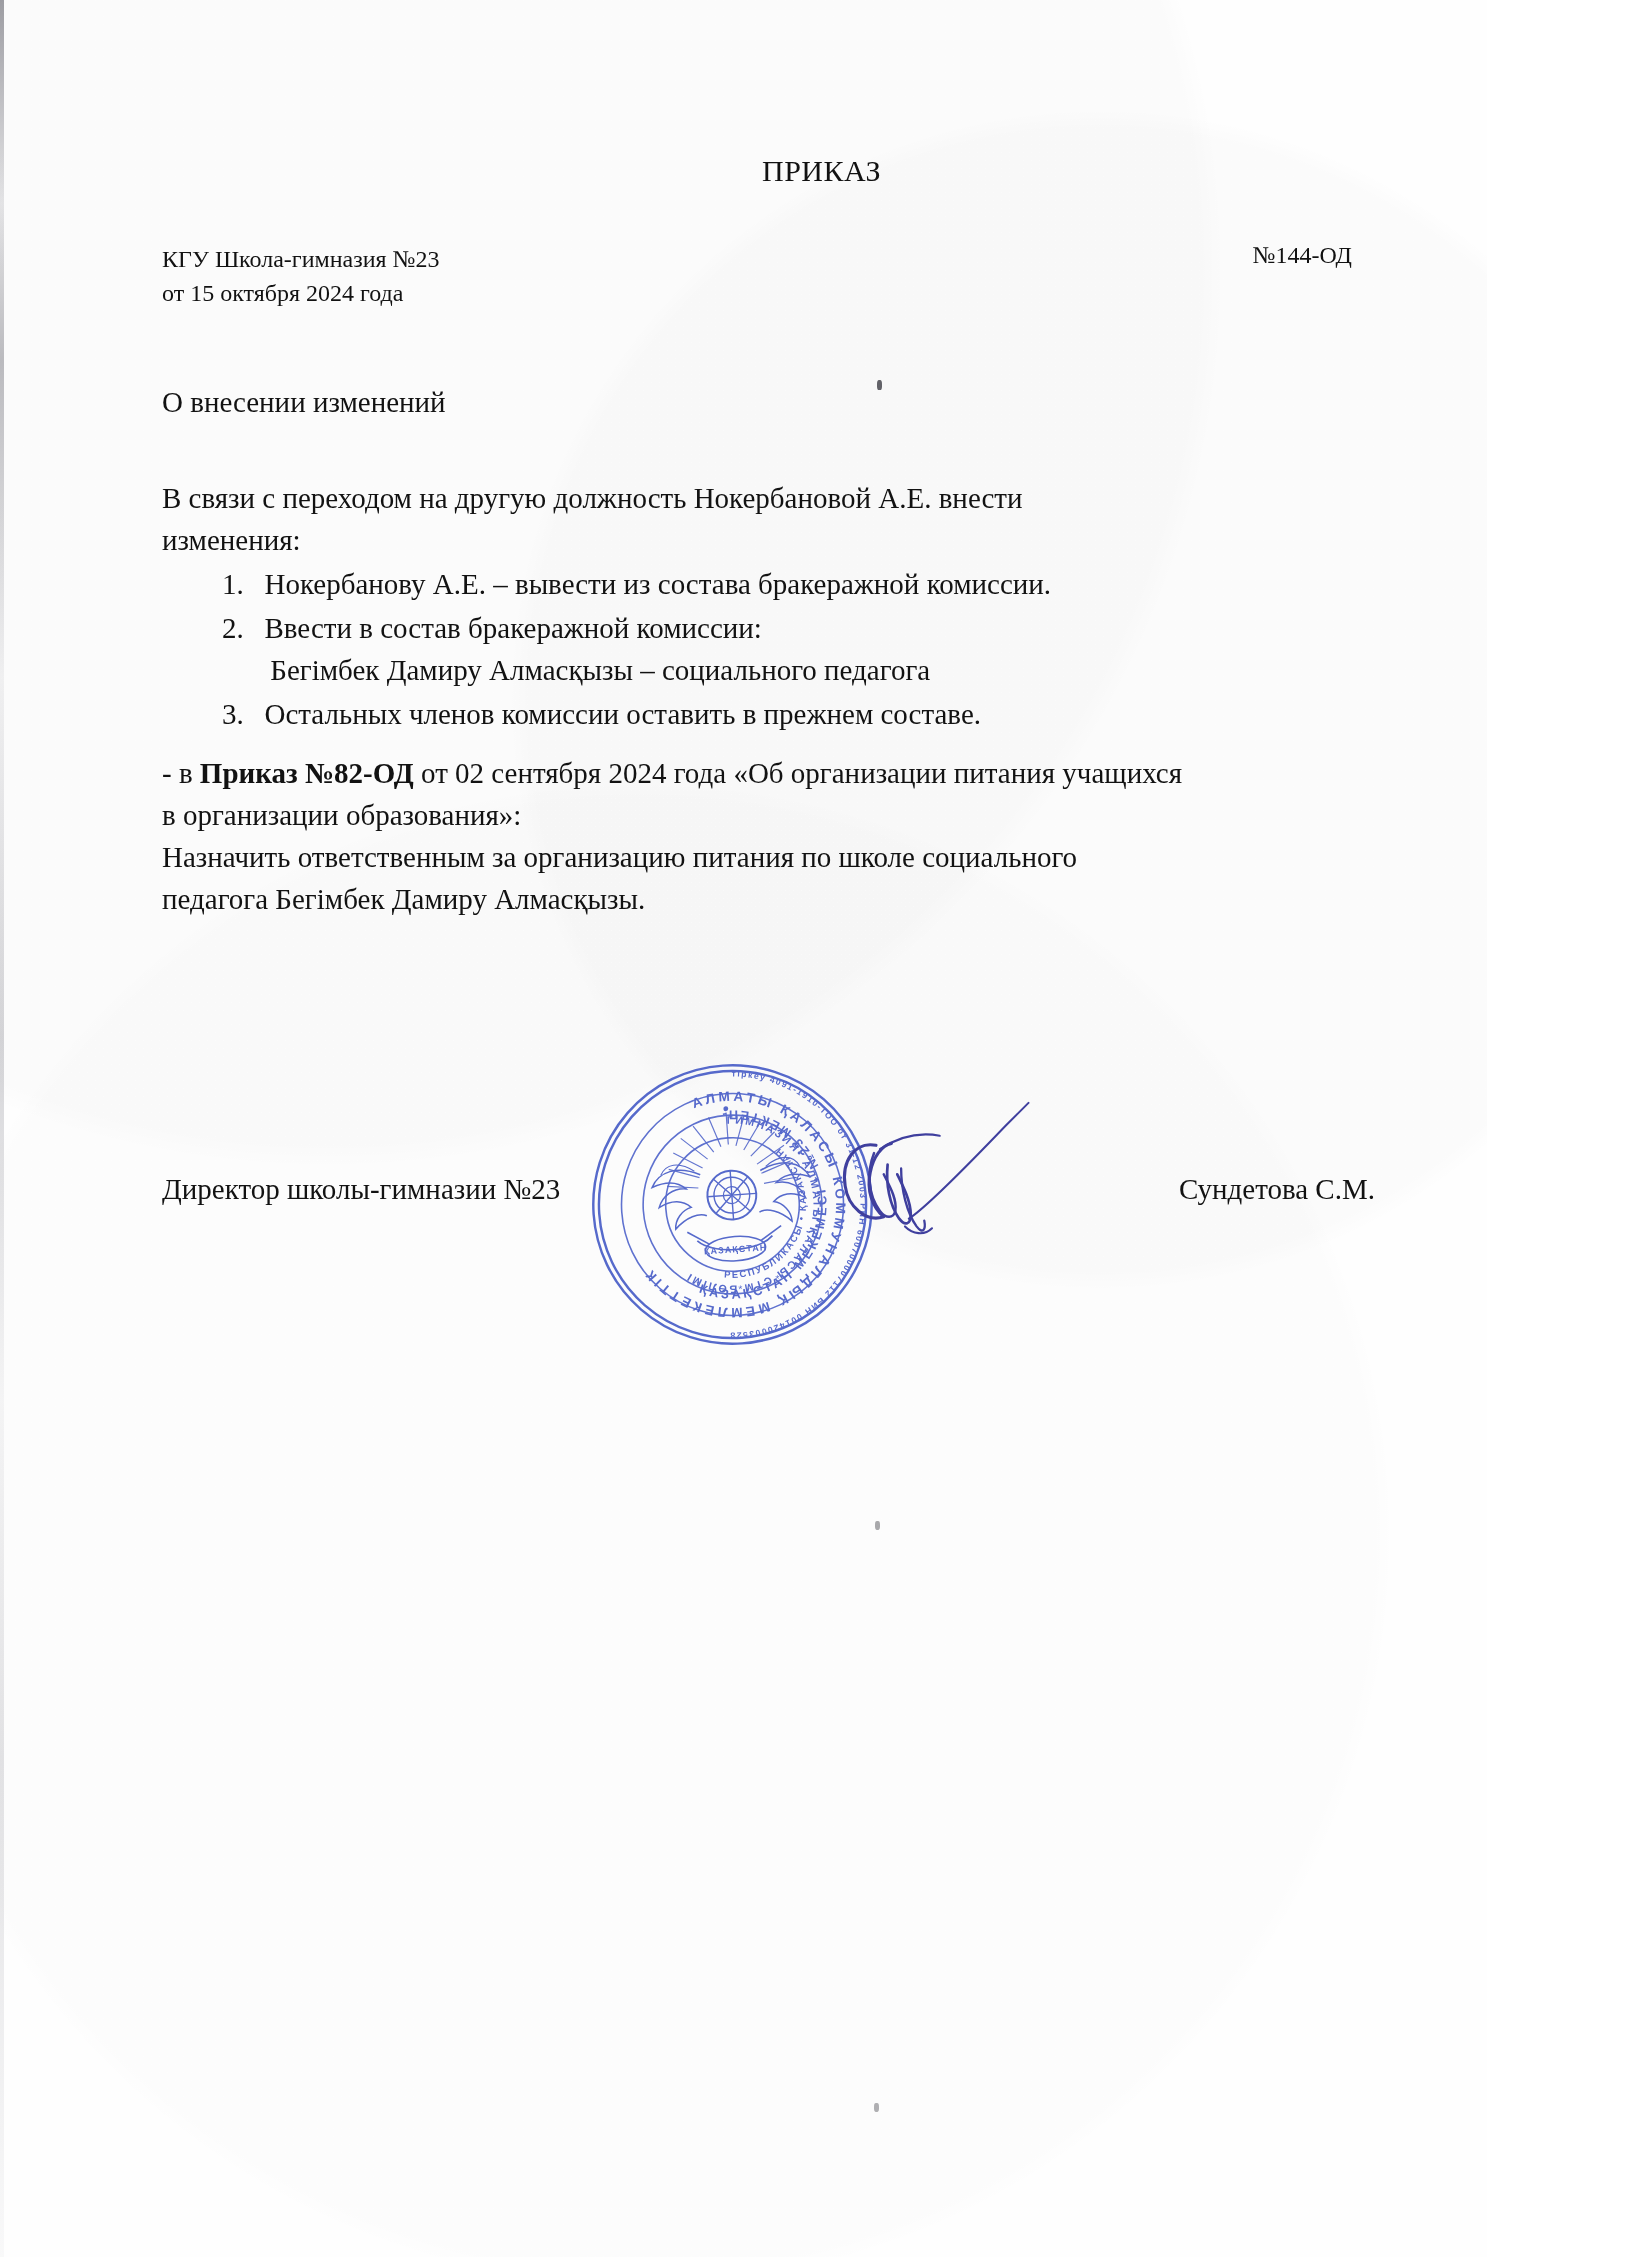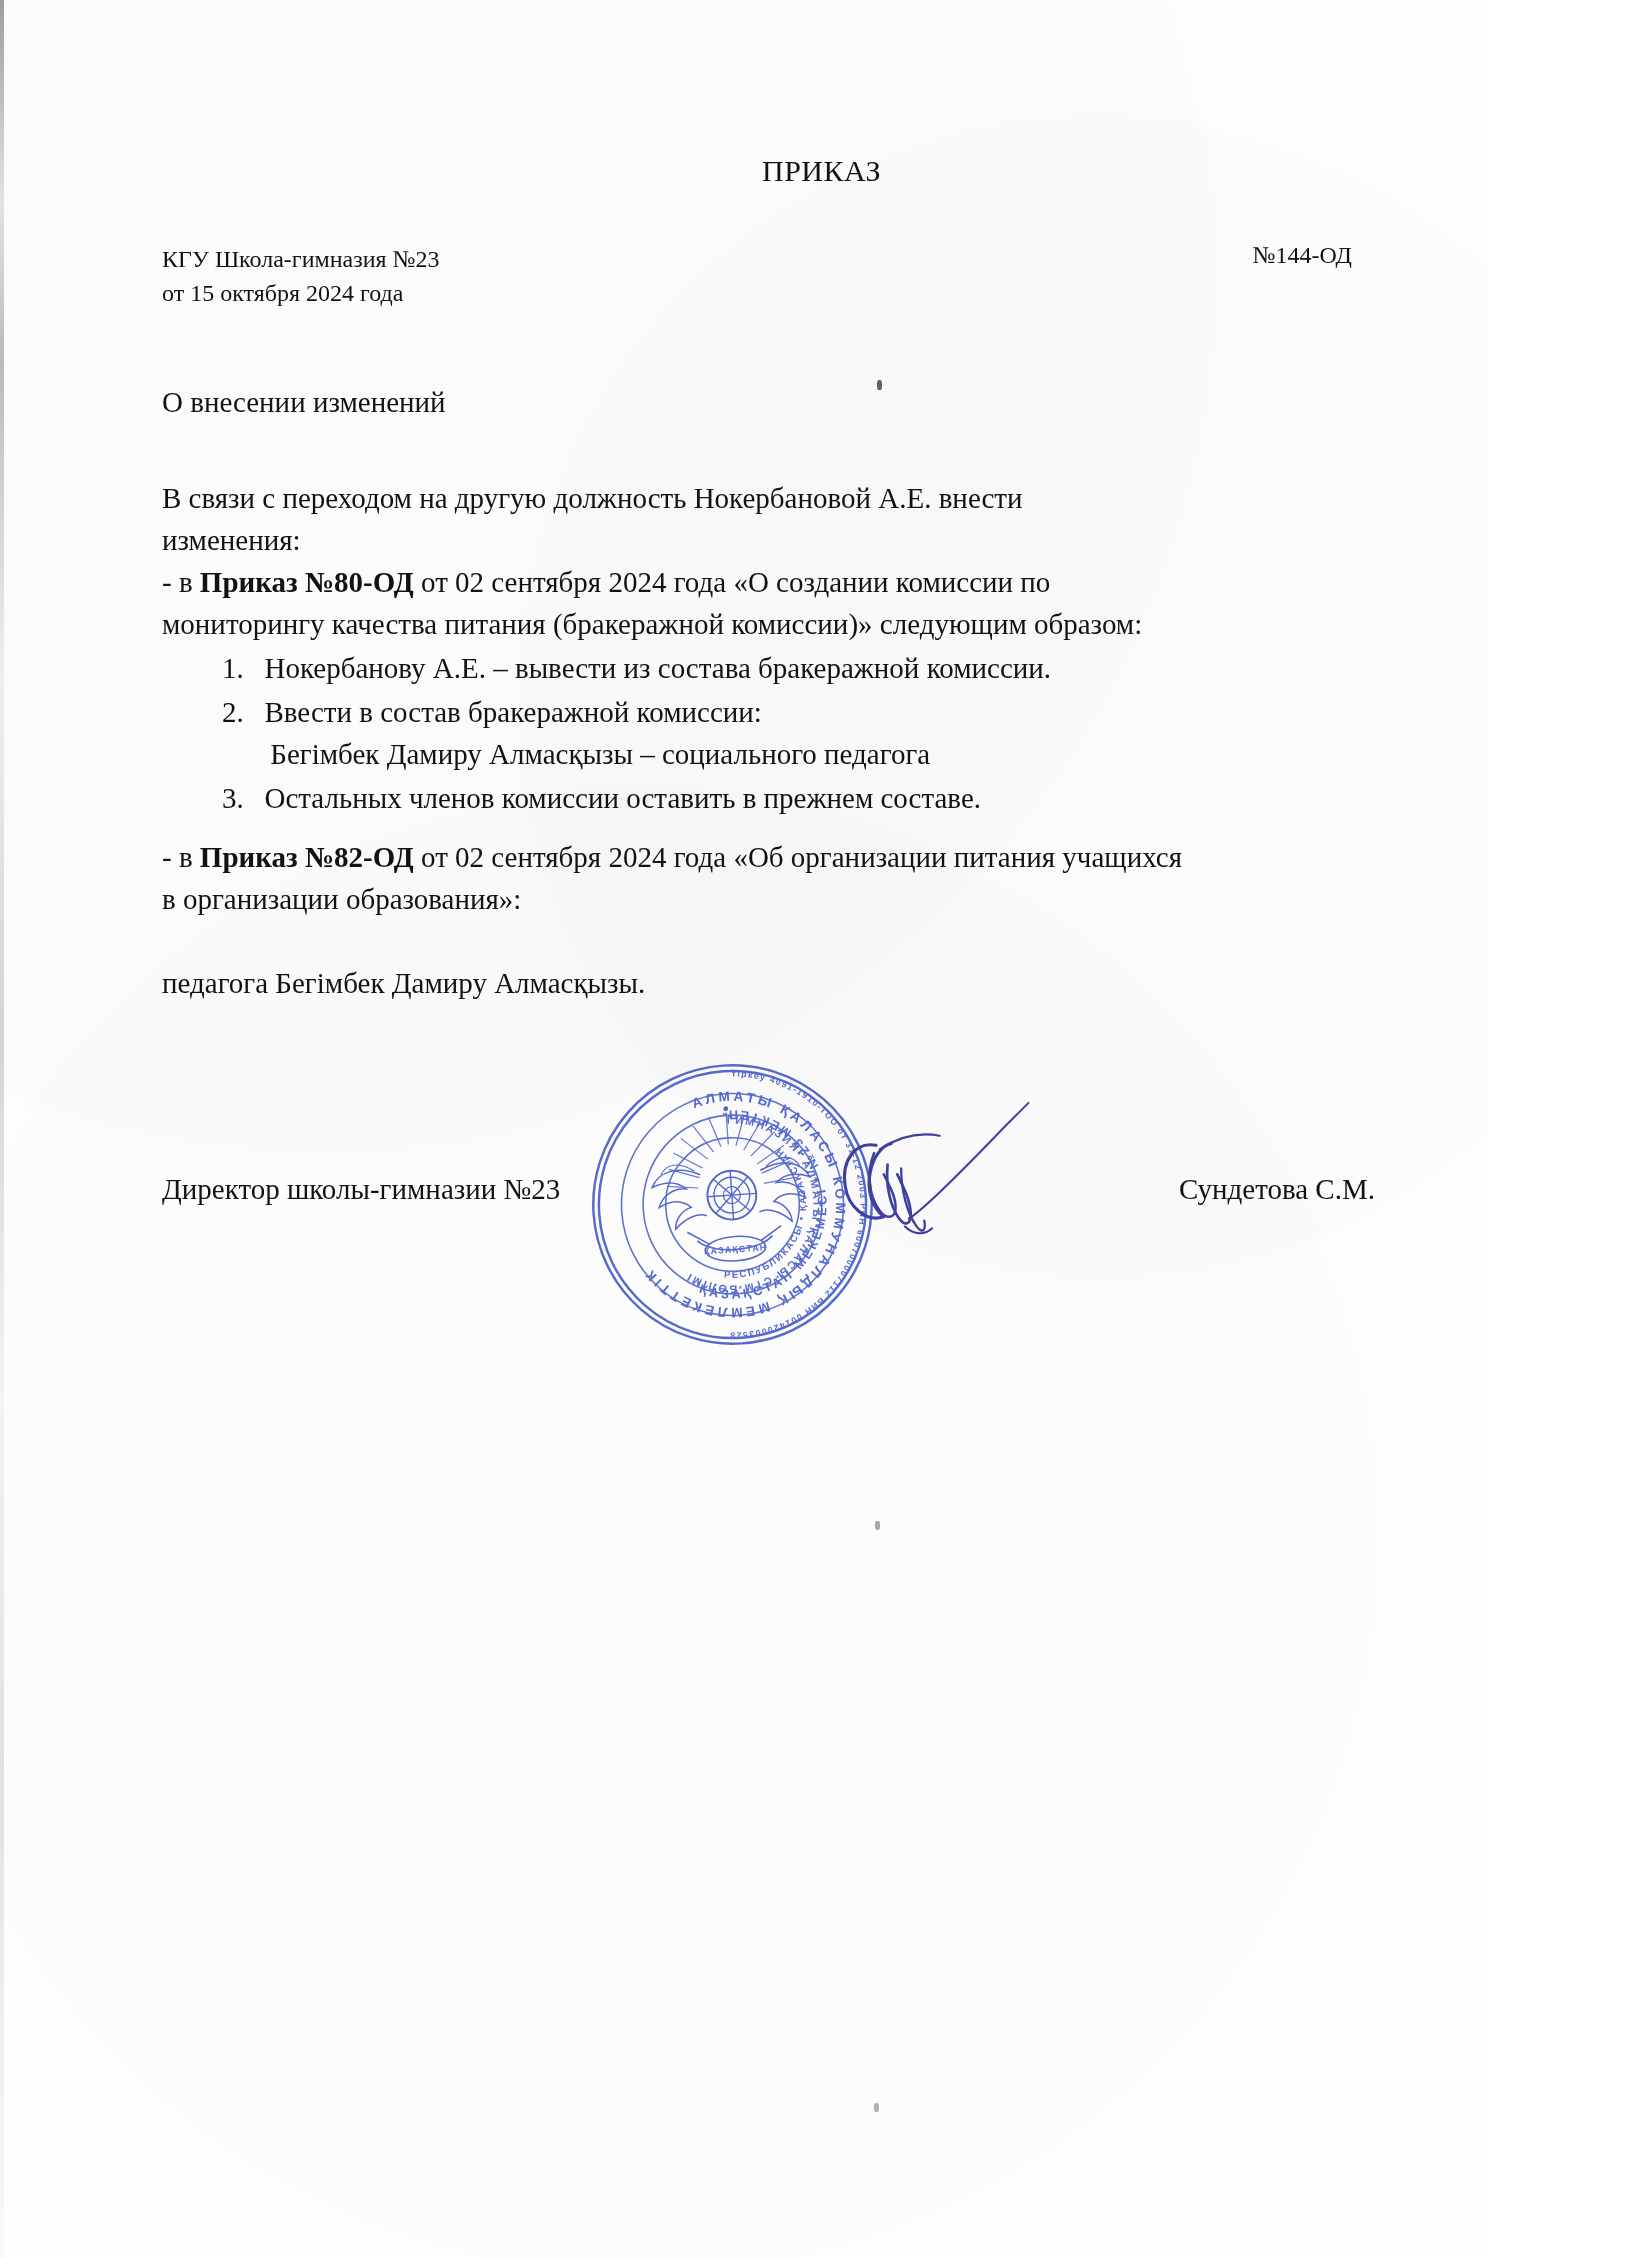--- a/index.html
+++ b/index.html
@@ -183,45 +183,41 @@
 
     <div class="subject">О внесении изменений</div>
 
     <div class="body-block">
 
       <p class="para">
         <span>В связи с переходом на другую должность Нокербановой А.Е. внести</span><br>
         <span>изменения:</span>
       </p>
 
-      <p class="para">
-        <span>- в </span><b>Приказ №80-ОД</b><span> от 02 сентября 2024 года «О создании  комиссии по</span><br>
-        <span>мониторингу качества питания (бракеражной комиссии)» следующим образом:</span>
-      </p>
 
       <ol class="items">
         <li>
           <span>Нокербанову А.Е. – вывести из состава бракеражной комиссии.</span>
         </li>
         <li>
           <span>Ввести  в состав бракеражной комиссии:</span>
           <span class="subline">Бегімбек Дамиру Алмасқызы – социального педагога</span>
         </li>
         <li>
           <span>Остальных членов комиссии оставить в прежнем составе.</span>
         </li>
       </ol>
 
       <p class="para gap-para">
         <span>- в </span><b>Приказ №82-ОД</b><span> от 02 сентября 2024 года «Об организации питания учащихся</span><br>
         <span>в организации образования»:</span>
       </p>
 
       <p class="para">
-        <br>
+        <span>Назначить ответственным за организацию питания по школе социального</span><br>
         <span>педагога Бегімбек Дамиру Алмасқызы.</span>
       </p>
 
     </div>
   </div>
 
   <div class="signature-row">
     <div>Директор школы-гимназии №23</div>
     <div class="sig-name">Сундетова С.М.</div>
   </div>

